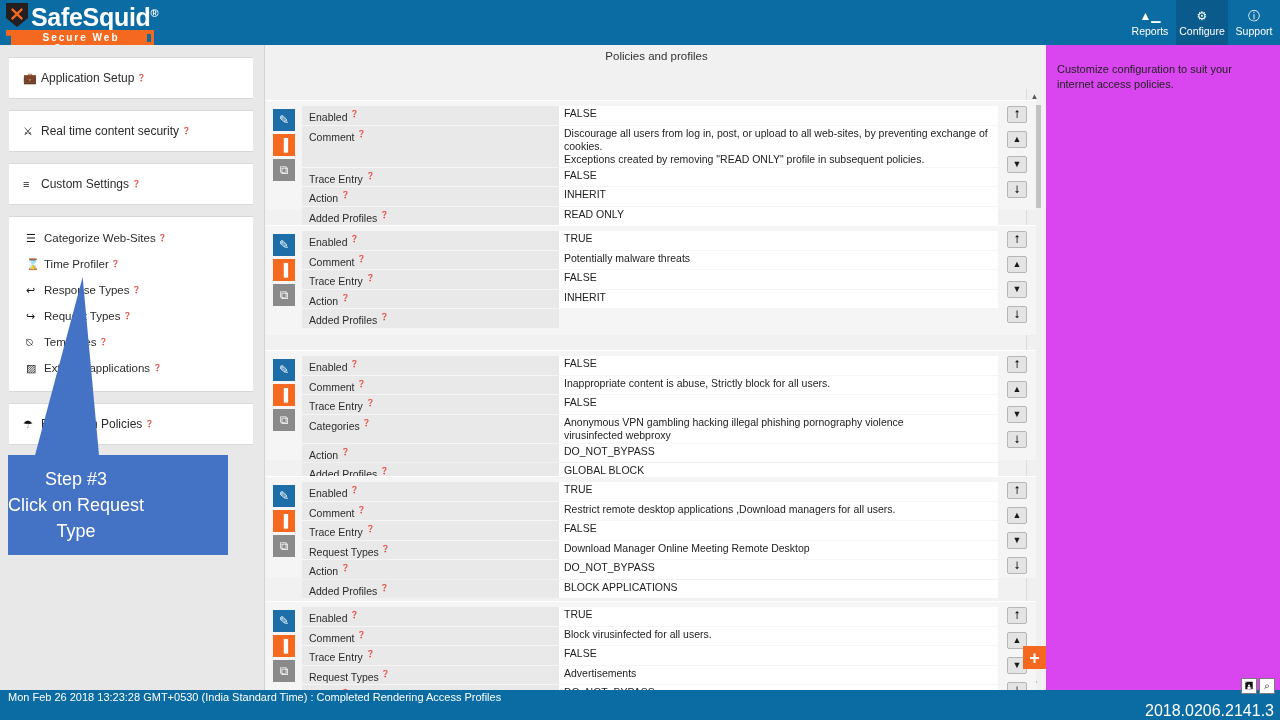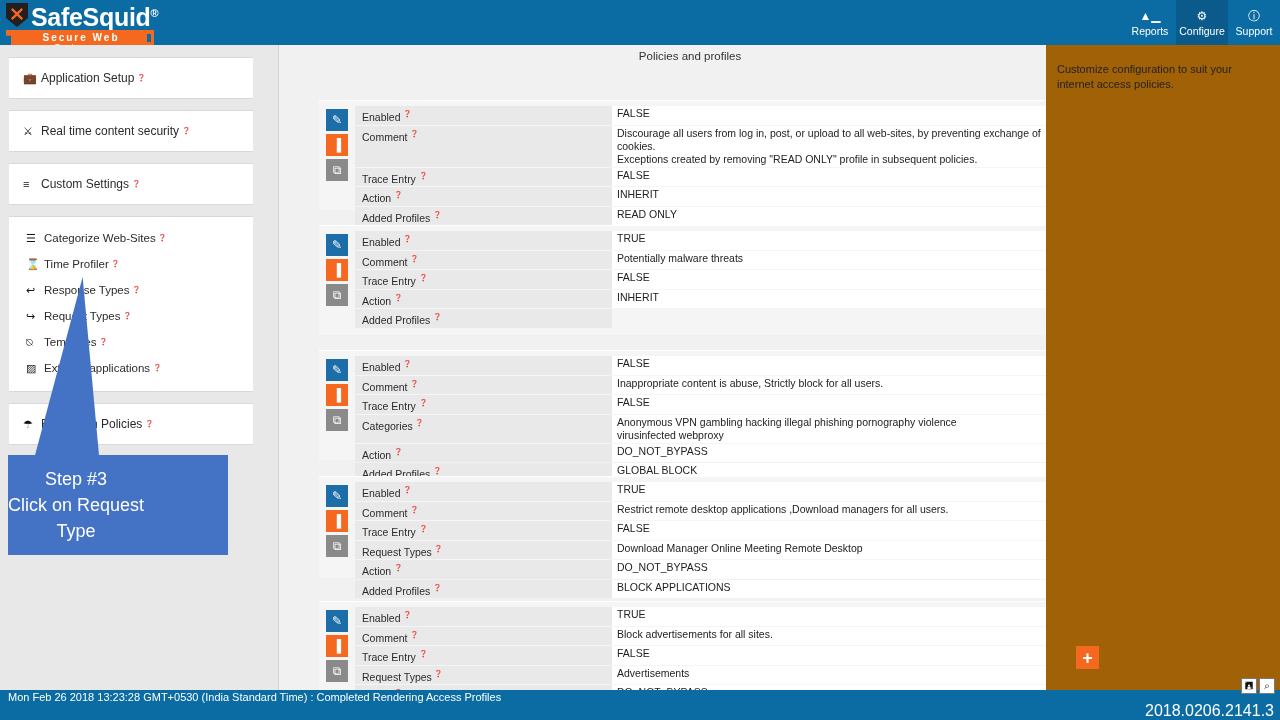--- a/index.html
+++ b/index.html
@@ -86,22 +86,22 @@
     text-align: center; line-height: 26px; z-index: 40;
   }
   .callout-tail {
     position: absolute; left: 34px; top: 277px; width: 76px; height: 182px;
     background: #4472c4; z-index: 39;
     clip-path: polygon(64% 0, 86% 100%, 0% 100%);
   }
 
   
   .main {
-    position: absolute; left: 278px; top: 45px; width: 784px; height: 645px;
-    background: #f1f1f1; border-left: 1px solid #d4d4d4; padding-left: 39px;
+    position: absolute; left: 264px; top: 45px; width: 784px; height: 645px;
+    background: #f1f1f1; border-left: 1px solid #d4d4d4;
   }
   .main-title {
     height: 22px; line-height: 22px; text-align: center;
     font-size: 11.5px; color: #333; background: #f1f1f1;
   }
   .policy-area { position: relative; width: 784px; height: 623px; background: #f1f1f1; }
 
   .policy {
     position: absolute; left: 1px; width: 770px; background: #f5f5f5;
     border-top: 1px solid #ffffff;
@@ -157,21 +157,21 @@
   .add-btn {
     position: absolute; right: 3px; bottom: 21px; width: 23px; height: 23px;
     background: #f4681f; color: #ffffff; font-size: 18px; font-weight: bold;
     display: flex; align-items: center; justify-content: center;
     cursor: pointer; line-height: 1; z-index: 5;
   }
 
   
   .right-panel {
     position: absolute; left: 1046px; top: 45px; width: 234px; height: 645px;
-    background: #a16207; padding: 17px 14px 0 11px;
+    background: #d946ef; padding: 17px 14px 0 11px;
     font-size: 11px; color: #222; line-height: 15px;
   }
 
   
   .statusbar {
     position: absolute; left: 0; bottom: 0; width: 1280px; height: 30px;
     background: #0b6ba3; color: #ffffff; font-size: 11px;
   }
   .status-text { position: absolute; left: 8px; top: 1px; }
   .status-tools { position: absolute; right: 5px; top: -12px; display: flex; gap: 2px; }
@@ -447,21 +447,21 @@
             <div class="pol-ico ico-del">▐</div>
             <div class="pol-ico ico-copy">⧉</div>
           </div>
           <div class="pol-rows">
             <div class="prow">
               <div class="pkey">Enabled<span class="qmark">❓</span></div>
               <div class="pval">TRUE</div>
             </div>
             <div class="prow">
               <div class="pkey">Comment<span class="qmark">❓</span></div>
-              <div class="pval">Block advertisements for all sites.</div>
+              <div class="pval">Block virusinfected for all users.</div>
             </div>
             <div class="prow">
               <div class="pkey">Trace Entry<span class="qmark">❓</span></div>
               <div class="pval">FALSE</div>
             </div>
             <div class="prow">
               <div class="pkey">Request Types<span class="qmark">❓</span></div>
               <div class="pval">Advertisements</div>
             </div>
             <div class="prow">

